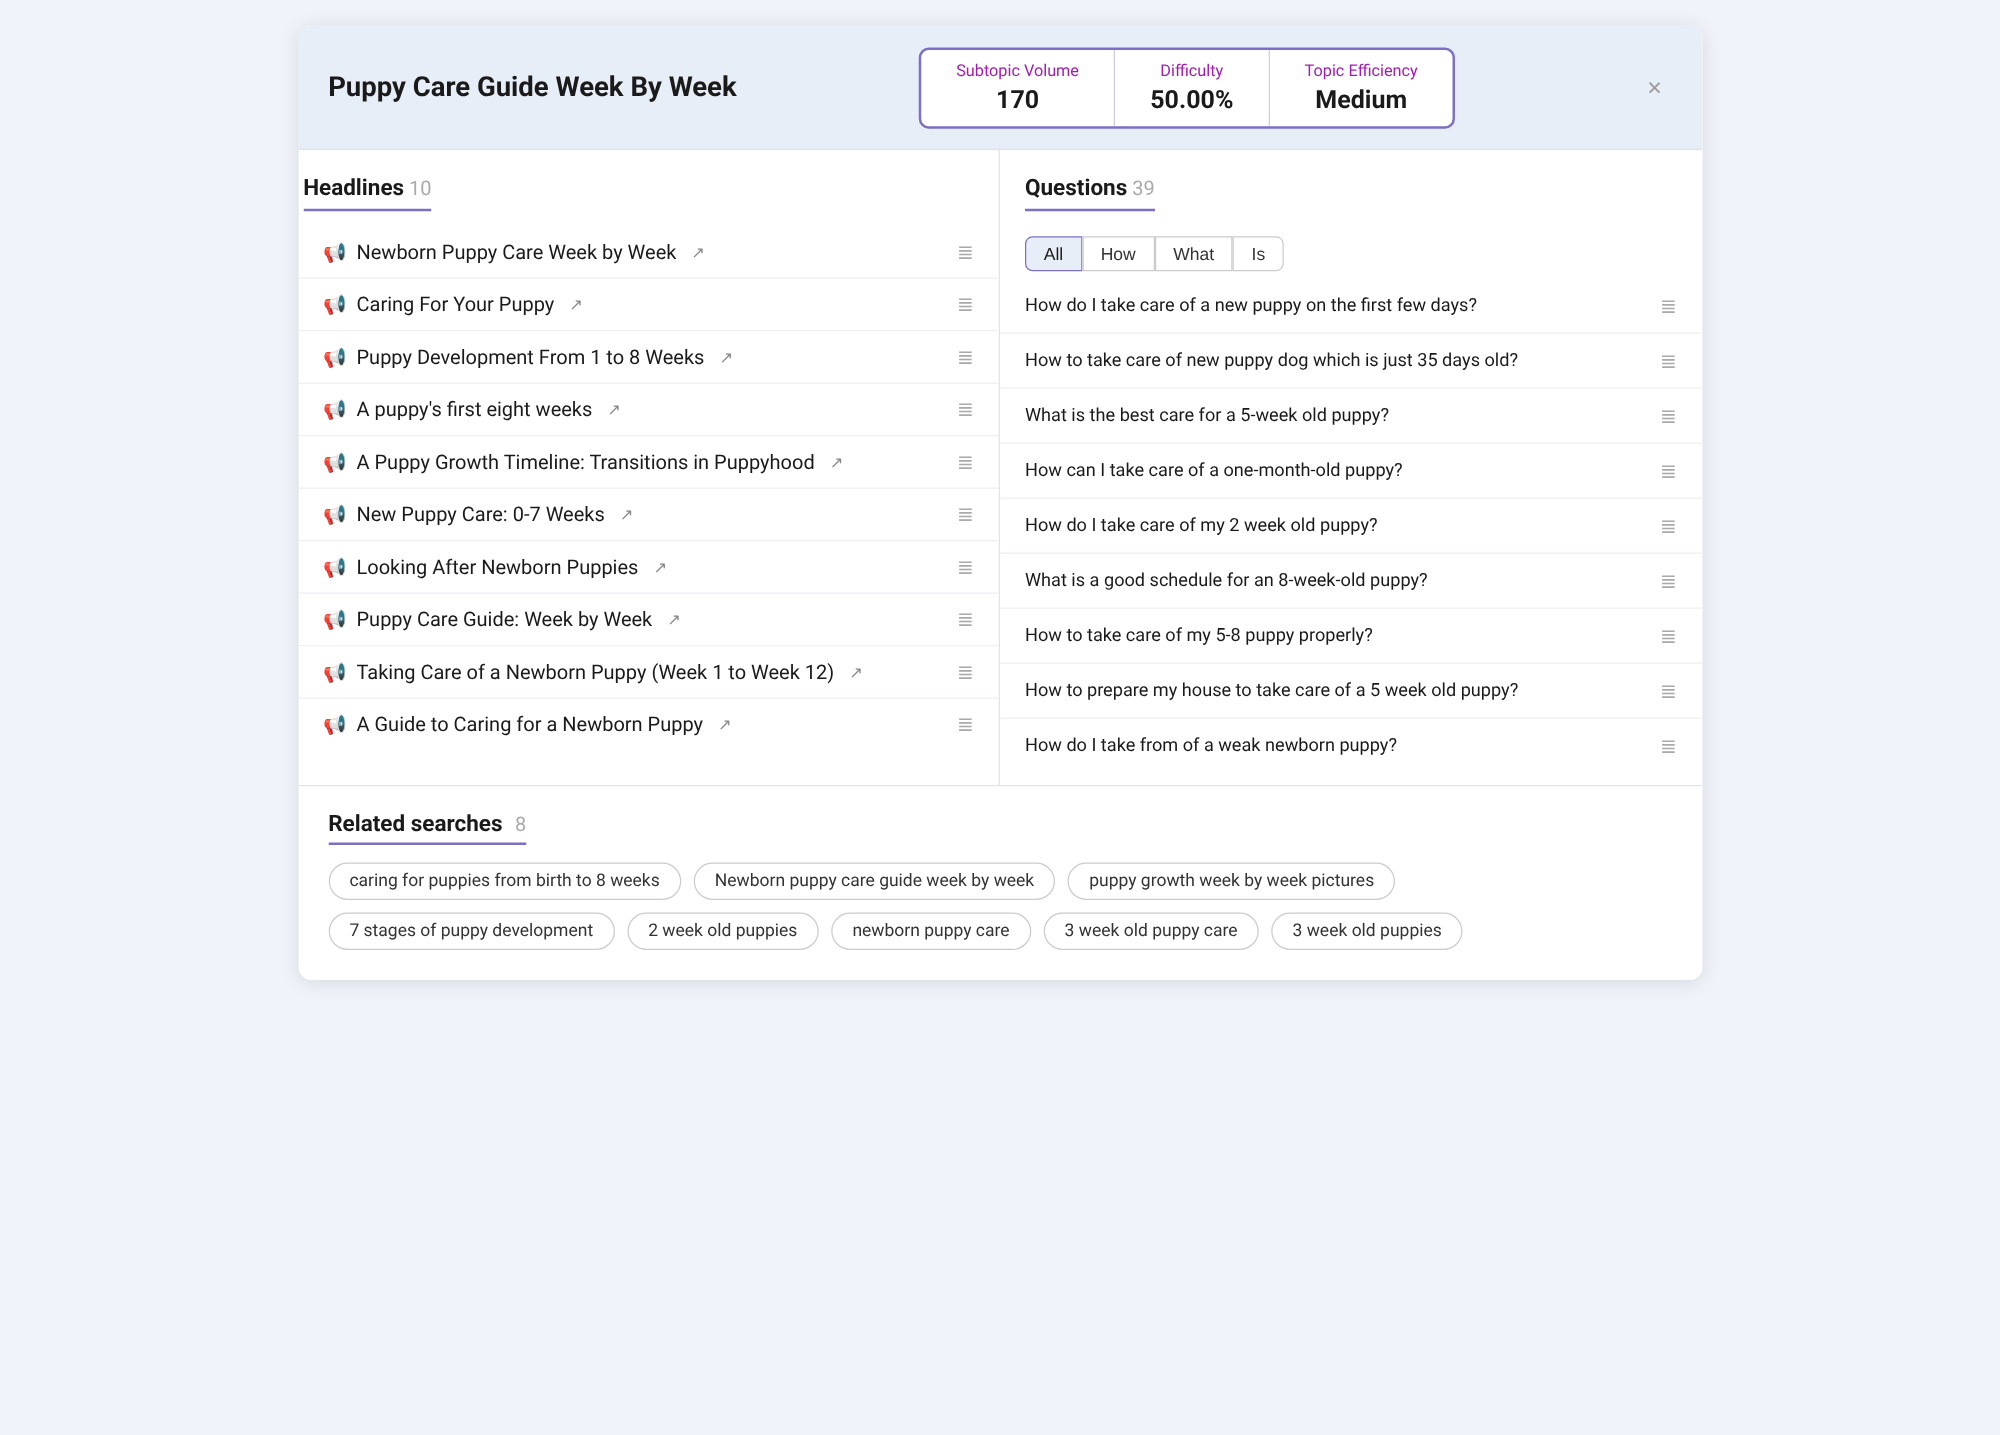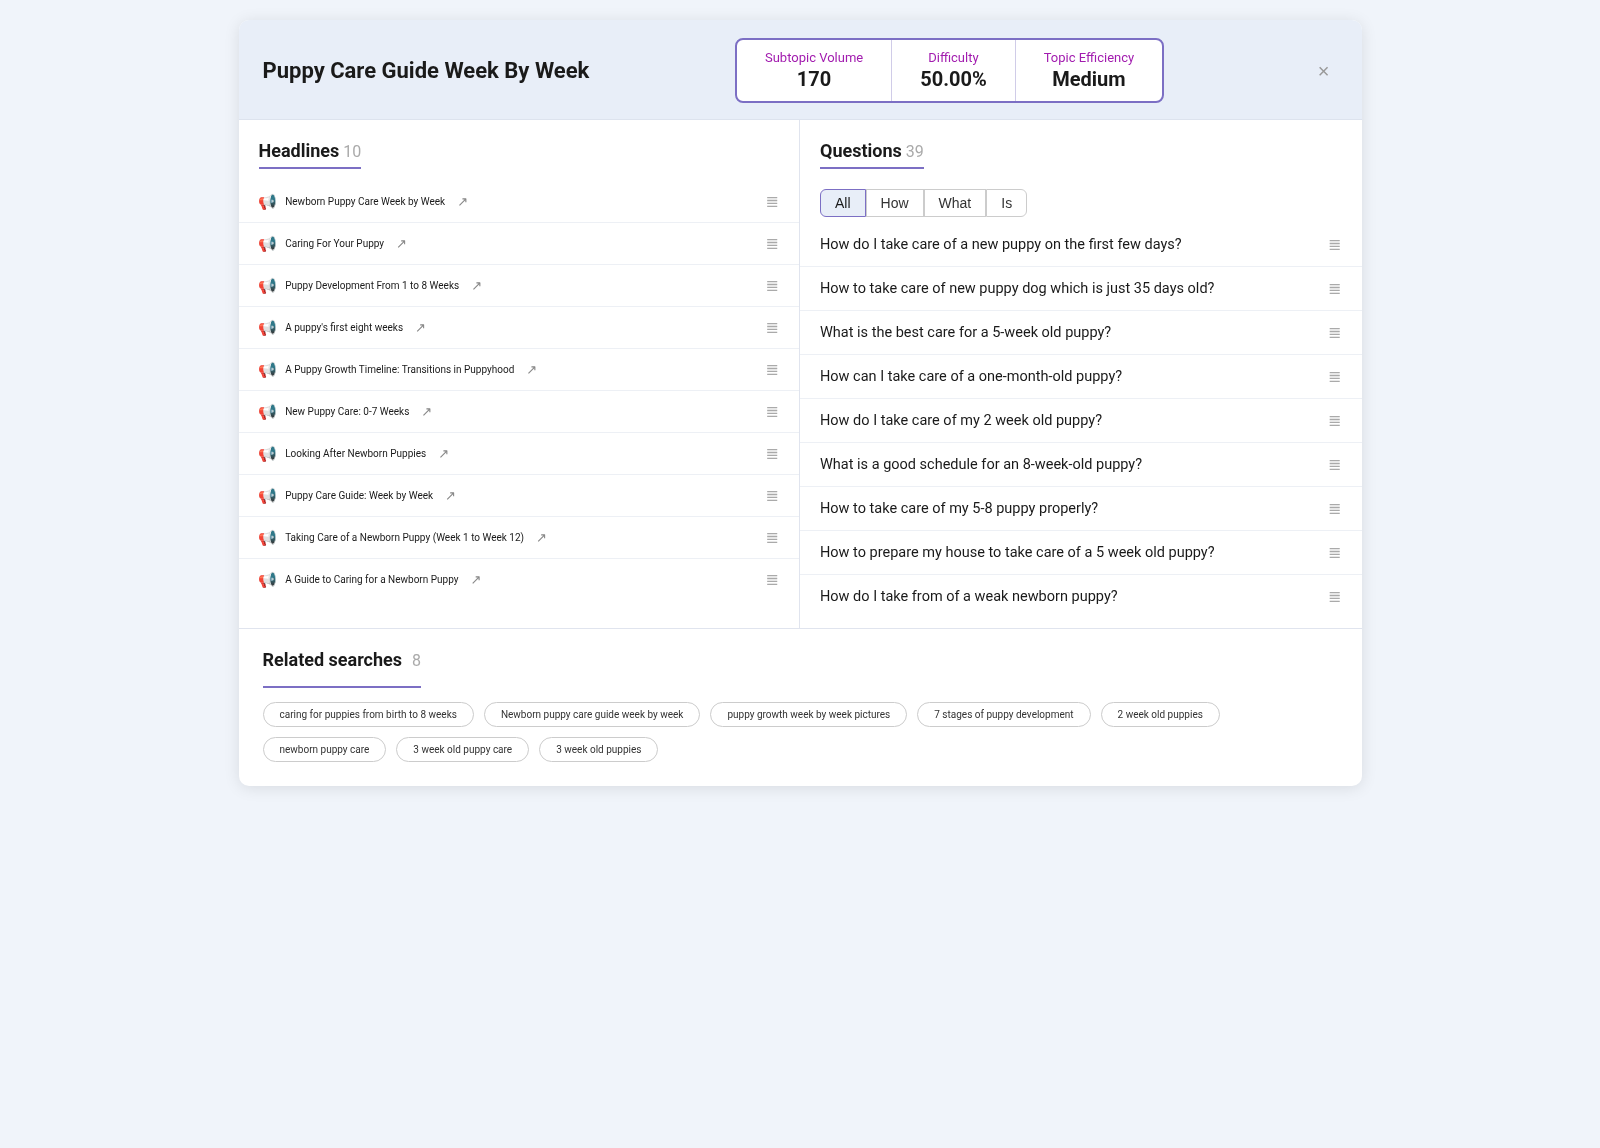--- a/index.html
+++ b/index.html
@@ -118,21 +118,21 @@
       color: #22c5b0;
       font-size: 15px;
       flex-shrink: 0;
     }
     .icon-megaphone-gray {
       color: #aaa;
       font-size: 15px;
       flex-shrink: 0;
     }
     .headline-text {
-      font-size: 10px;
+      font-size: 16px;
       color: #1a1a1a;
     }
     .icon-external {
       color: #888;
       font-size: 13px;
       margin-left: 4px;
     }
     .icon-add-list {
       color: #aaa;
       font-size: 16px;
@@ -196,21 +196,21 @@
     }
     .tags-container {
       display: flex;
       flex-wrap: wrap;
       gap: 10px;
     }
     .tag {
       border: 1px solid #ccc;
       border-radius: 20px;
       padding: 6px 16px;
-      font-size: 10px;
+      font-size: 14px;
       color: #333;
       background: #fff;
       cursor: pointer;
     }
   </style>
 </head>
 <body>
 
 <div class="panel">
 
@@ -229,21 +229,21 @@
         <div class="stat-label">Topic Efficiency</div>
         <div class="stat-value">Medium</div>
       </div>
     </div>
     <button class="close-btn">×</button>
   </div>
 
   <div class="main-content">
 
     <div class="section-headlines">
-      <div style="margin: 0 20px 8px 20px; display:inline-block; border-bottom: 2.5px solid #7c6fc4; padding-bottom:6px;">
+      <div style="margin: 0 20px 8px 4px; display:inline-block; border-bottom: 2.5px solid #7c6fc4; padding-bottom:6px;">
         <span class="section-title">Headlines</span>
         <span class="section-count">10</span>
       </div>
       <ul class="headlines-list" id="headlines-list">
           <li class="headline-item">
     <div class="headline-left">
       <span class="icon-megaphone">📢</span>
       <span class="headline-text">Newborn Puppy Care Week by Week</span>
       <span class="icon-external">↗</span>
     </div>
@@ -372,21 +372,21 @@
   </li>
           <li class="question-item">
     <span class="question-text">How do I take from of a weak newborn puppy?</span>
     <span class="icon-add-list">≣</span>
   </li>
         </ul>
     </div>
   </div>
 
   <div class="related-section">
-    <div style="display:inline-block; border-bottom:2.5px solid #7c6fc4; padding-bottom:16px; margin-bottom:14px;">
+    <div style="display:inline-block; border-bottom:2.5px solid #7c6fc4; padding-bottom:4px; margin-bottom:14px;">
       <span class="related-title">Related searches</span>
       <span class="related-count">8</span>
     </div>
     <div class="tags-container" id="tags-container">
         <span class="tag">caring for puppies from birth to 8 weeks</span>
         <span class="tag">Newborn puppy care guide week by week</span>
         <span class="tag">puppy growth week by week pictures</span>
         <span class="tag">7 stages of puppy development</span>
         <span class="tag">2 week old puppies</span>
         <span class="tag">newborn puppy care</span>

